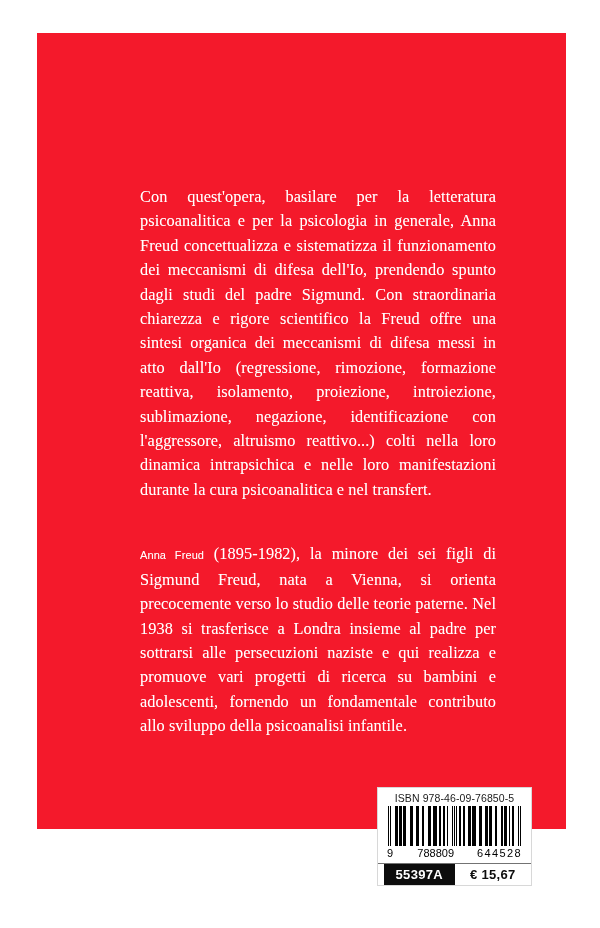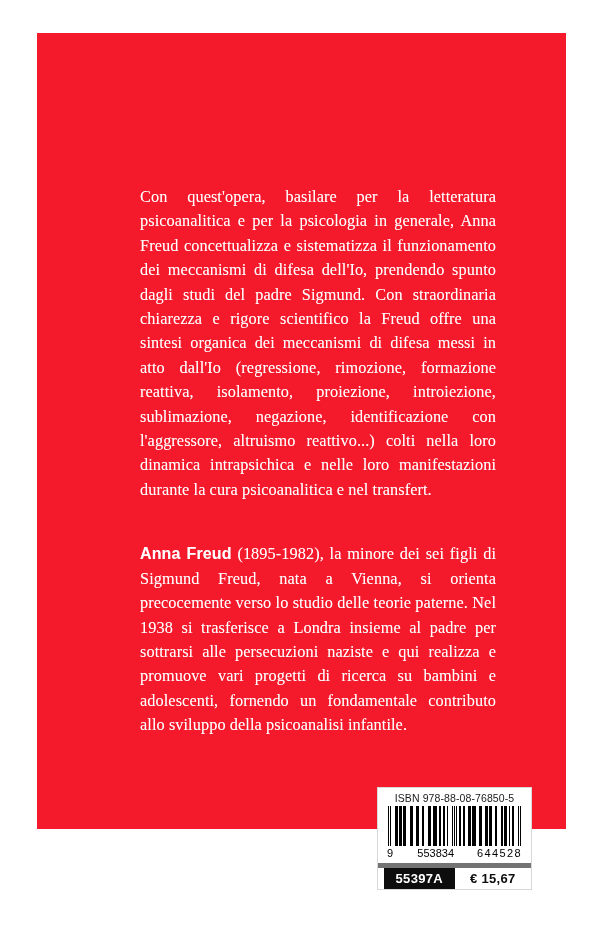--- a/index.html
+++ b/index.html
@@ -44,22 +44,22 @@
     letter-spacing: 0.08px;
     text-shadow: 0 0 0.6px rgba(255,255,255,0.35);
   }
 
   .para.second {
     margin-top: 40px;
   }
 
   .bioname {
     font-family: "Liberation Sans", sans-serif;
-    font-weight: bold;
-    font-size: 16px;
+    font-weight: normal;
+    font-size: 11px;
     letter-spacing: 0.1px;
   }
 
   
   #barcode-block {
     position: absolute;
     left: 340px;   
     top: 754px;    
     width: 155px;
     background: #ffffff;
@@ -96,21 +96,21 @@
     padding: 1px 9px 4px 9px;
     font-size: 11px;
     color: #000;
     letter-spacing: 1.4px;
   }
   #ean-digits .grp-left { letter-spacing: 0; }
 
   #price-row {
     display: flex;
     height: 21px;
-    border-top: 5px solid #737373;
+    border-top: 1px solid #737373;
     padding-left: 6px;
   }
   #code-cell {
     flex: 0 0 48%;
     background: #0d0d0d;
     color: #ffffff;
     font-weight: bold;
     font-size: 13px;
     display: flex;
     align-items: center;
@@ -137,21 +137,21 @@
   <div id="blurb">
 
     <p class="para">Con quest'opera, basilare per la letteratura psicoanalitica e per la psicologia in generale, Anna Freud concettualizza e sistematizza il funzionamento dei meccanismi di difesa dell'Io, prendendo spunto dagli studi del padre Sigmund. Con straordinaria chiarezza e rigore scientifico la Freud offre una sintesi organica dei meccanismi di difesa messi in atto dall'Io (regressione, rimozione, formazione reattiva, isolamento, proiezione, introiezione, sublimazione, negazione, identificazione con l'aggressore, altruismo reattivo...) colti nella loro dinamica intrapsichica e nelle loro manifestazioni durante la cura psicoanalitica e nel transfert.</p>
 
     <p class="para second"><span class="bioname">Anna Freud</span><span> (1895-1982), la minore dei sei figli di Sigmund Freud, nata a Vienna, si orienta precocemente verso lo studio delle teorie paterne. Nel 1938 si trasferisce a Londra insieme al padre per sottrarsi alle persecuzioni naziste e qui realizza e promuove vari progetti di ricerca su bambini e adolescenti, fornendo un fondamentale contributo allo sviluppo della psicoanalisi infantile.</span></p>
 
   </div>
 
   <div id="barcode-block">
 
-    <div id="isbn-text">ISBN 978-88-08-76850-5</div>
+    <div id="isbn-text">ISBN 978-46-09-76850-5</div>
 
     <div id="barcode-bars">
         <span style="flex: 1 0 0px;"></span>
         <span class="w0" style="flex: 1 0 0px;"></span>
         <span style="flex: 1 0 0px;"></span>
         <span class="w0" style="flex: 3 0 0px;"></span>
         <span style="flex: 3 0 0px;"></span>
         <span class="w0" style="flex: 1 0 0px;"></span>
         <span style="flex: 2 0 0px;"></span>
         <span class="w0" style="flex: 1 0 0px;"></span>
@@ -203,21 +203,21 @@
         <span class="w0" style="flex: 2 0 0px;"></span>
         <span style="flex: 2 0 0px;"></span>
         <span class="w0" style="flex: 3 0 0px;"></span>
         <span style="flex: 1 0 0px;"></span>
         <span class="w0" style="flex: 1 0 0px;"></span>
         <span style="flex: 1 0 0px;"></span>
       </div>
 
     <div id="ean-digits">
       <span>9</span>
-      <span class="grp-left">553834</span>
+      <span class="grp-left">788809</span>
       <span>644528</span>
     </div>
 
     <div id="price-row">
       <div id="code-cell">55397A</div>
       <div id="price-cell">€ 15,67</div>
     </div>
 
   </div>
 

